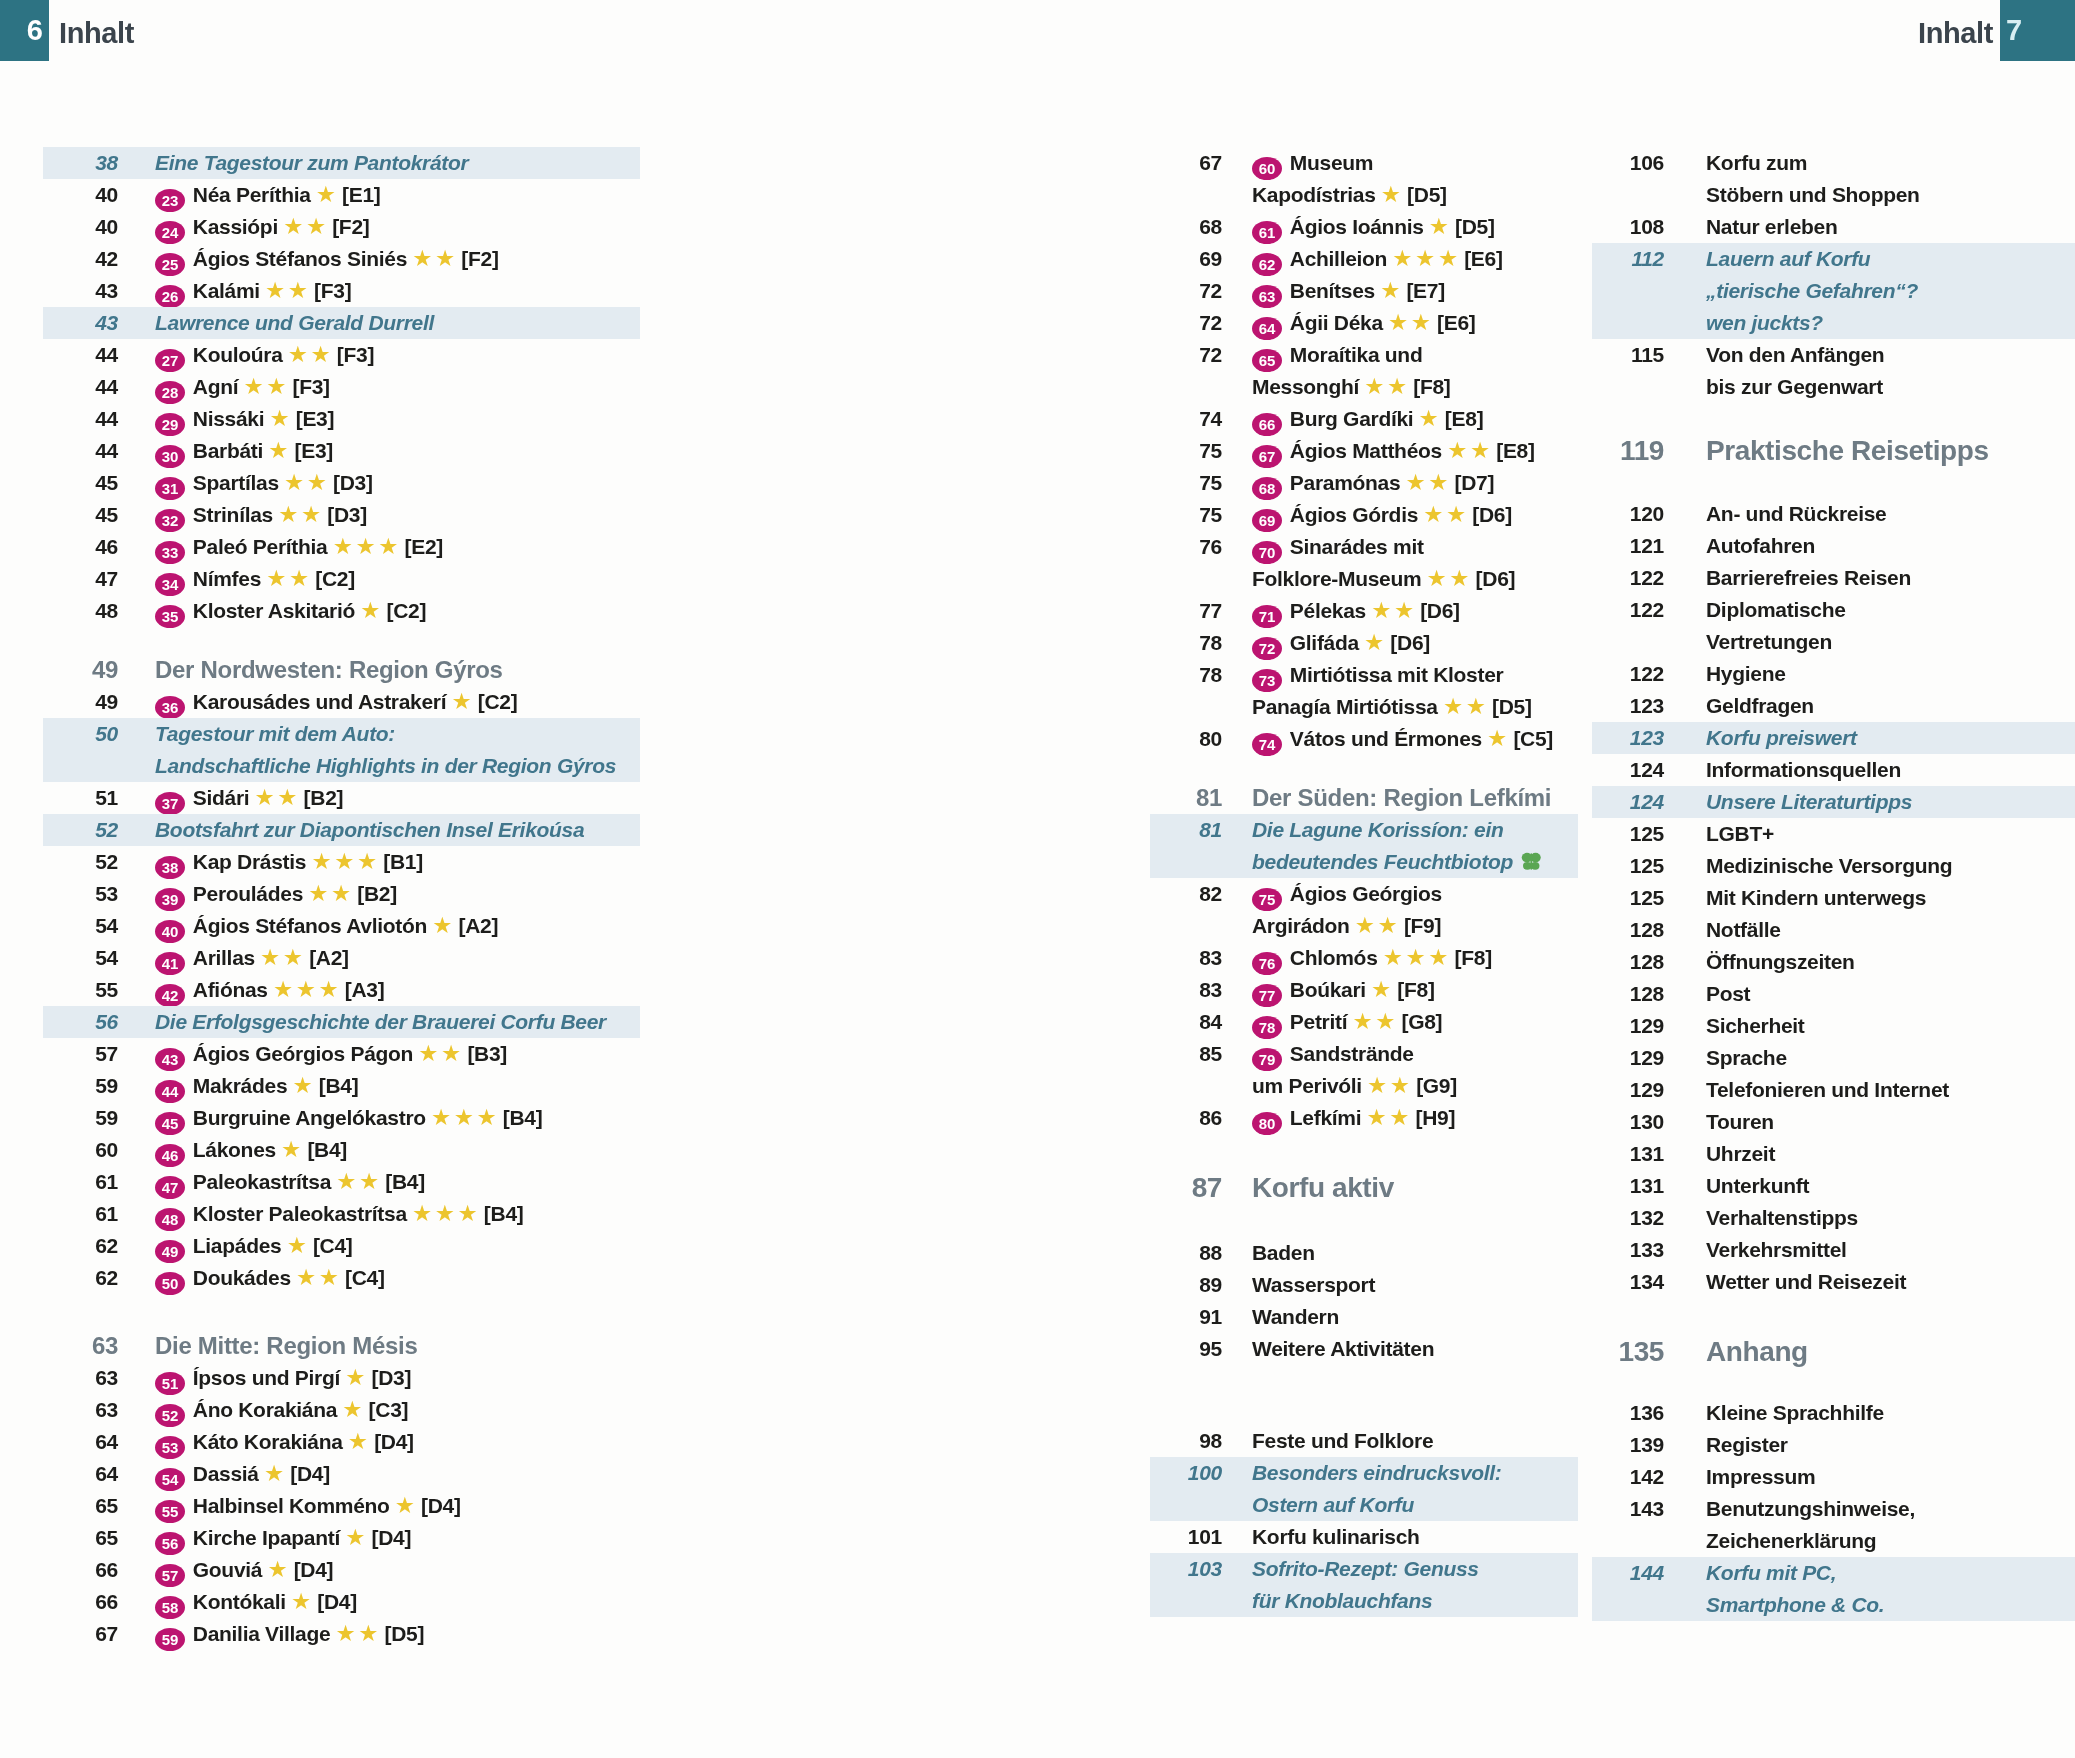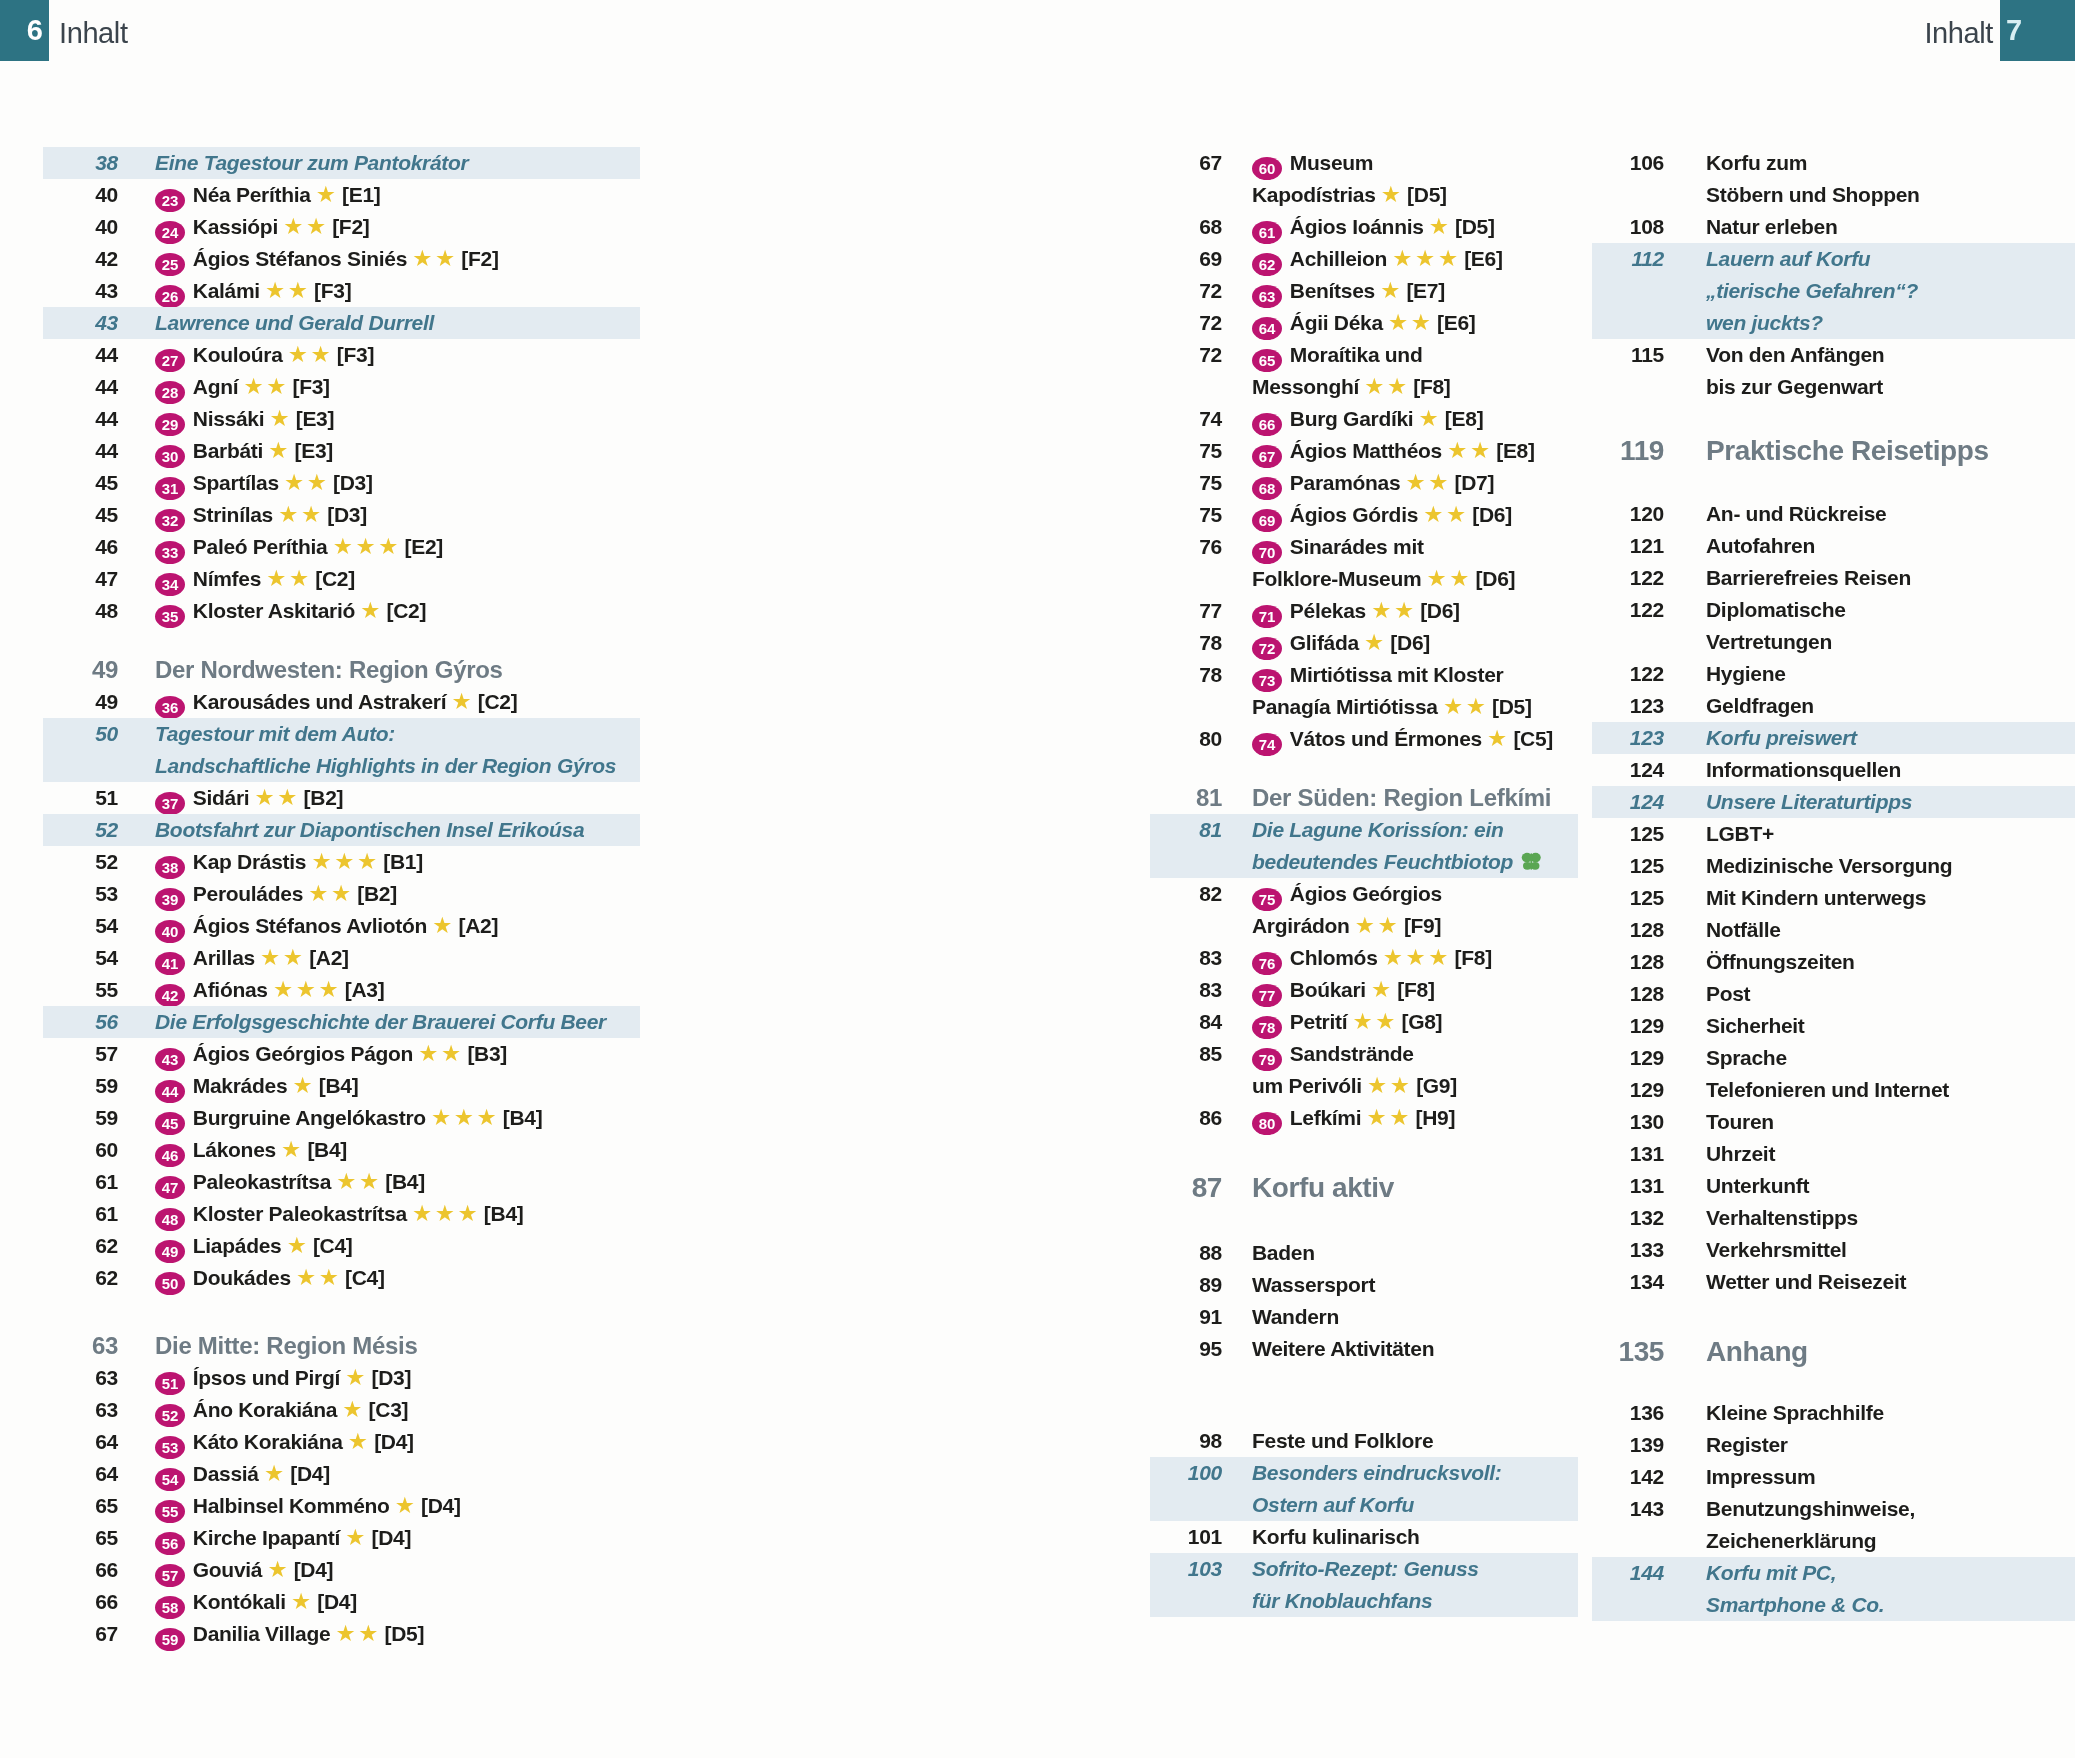--- a/index.html
+++ b/index.html
@@ -19,21 +19,21 @@
     background:#fdfdfc;
     font-family:"Liberation Sans", sans-serif;
     color:var(--ink);
   }
   
   .tab{position:absolute;top:0;height:61px;background:var(--teal);display:flex;align-items:center;}
   #tab-left{left:0;width:49px;justify-content:flex-end;padding-right:6px;box-sizing:border-box;}
   #tab-right{left:2000px;width:75px;justify-content:flex-start;padding-left:6px;box-sizing:border-box;}
   .tab .pagenum{font-size:29px;font-weight:bold;color:#ffffff;}
   #tab-right .pagenum{color:#d8eef2;}
-  .running-head{position:absolute;top:17.3px;font-size:29px;font-weight:normal;color:var(--headtext);letter-spacing:-0.4px;}
+  .running-head{position:absolute;top:17.3px;font-size:29px;font-weight:bold;color:var(--headtext);letter-spacing:-0.4px;}
   #head-left{left:59px;}
   #head-right{right:82px;}
 
   
   .col{position:absolute;top:147px;}
   #col-a{left:43px;width:597px;--numw:75px;--tx:112px;}
   #col-b{left:1150px;width:428px;--numw:72px;--tx:102px;}
   #col-c{left:1592px;width:489px;--numw:72px;--tx:114px;}
 
   .row{position:relative;height:32px;line-height:32px;font-size:21px;font-weight:bold;

